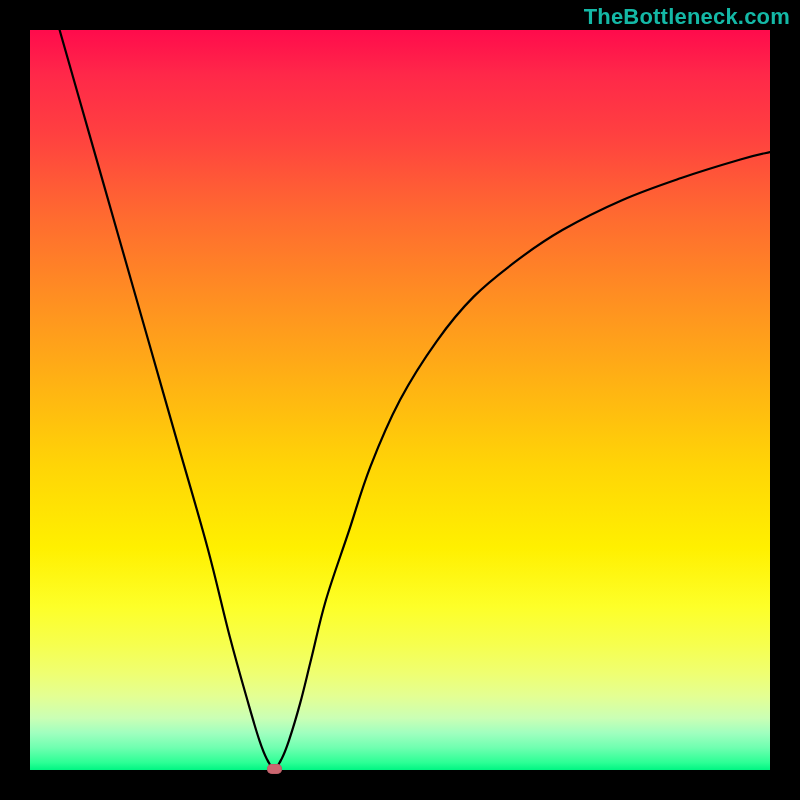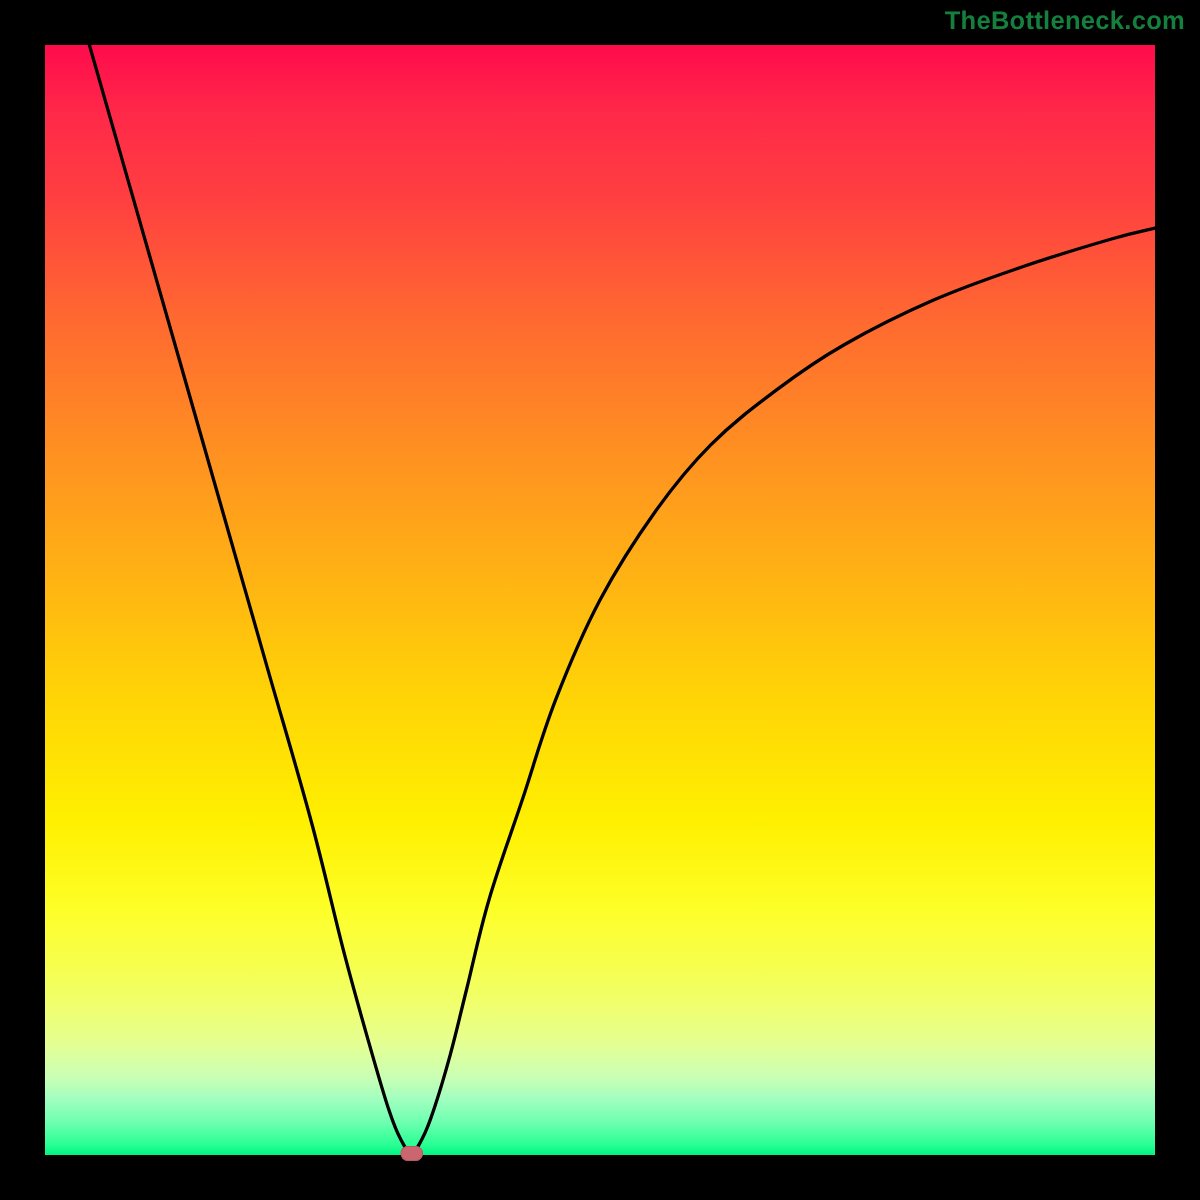--- a/index.html
+++ b/index.html
@@ -40,23 +40,23 @@
       #caffb5 93%,
       #a0ffbf 95%,
       #6fffb0 97%,
       #2cff95 99%,
       #00f583 100%);
   }
   .watermark {
     position: absolute;
     top: 4px;
     right: 10px;
-    font-size: 17px;
+    font-size: 22px;
     font-weight: 600;
-    color: #15803d;
+    color: #14b8a6;
     letter-spacing: 0.2px;
     user-select: none;
   }
   svg.curve {
     position: absolute;
     left: 0;
     top: 0;
   }
   .marker {
     position: absolute;

